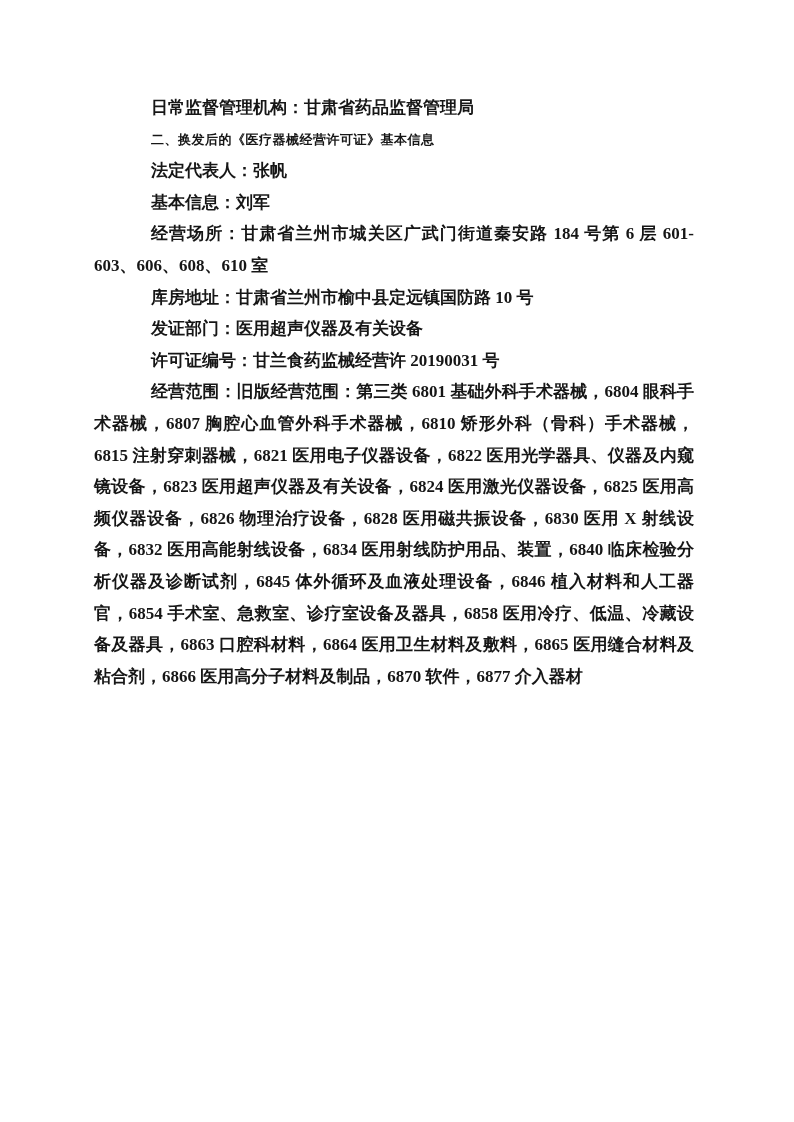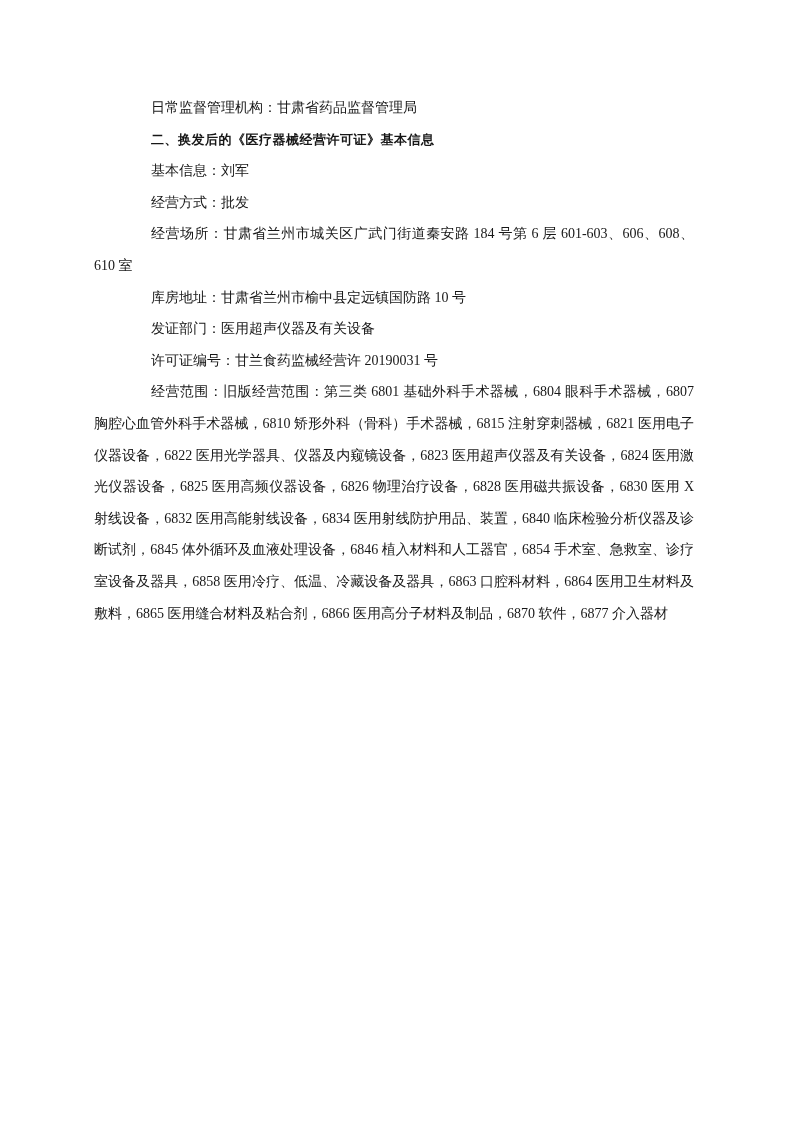--- a/index.html
+++ b/index.html
@@ -17,41 +17,41 @@
     width: 794px;
     height: 1122px;
     padding: 92px 100px 0 94px;
     background: #ffffff;
     color: #161616;
     font-family: "Liberation Serif", "DejaVu Serif", serif;
     overflow: hidden;
   }
   .para {
     margin: 0;
-    font-size: 14px;
-    font-weight: normal;
+    font-size: 17px;
+    font-weight: bold;
     line-height: 31.6px;
     text-align: justify;
     text-indent: 57px;
     word-break: normal;
     overflow-wrap: break-word;
   }
   .para.heading {
     font-weight: bold;
     font-family: "Liberation Sans", "DejaVu Sans", sans-serif;
     font-size: 13px;
     letter-spacing: 0.5px;
   }
 </style>
 </head>
 <body>
 
 <div class="page">
   <p class="para">日常监督管理机构：甘肃省药品监督管理局</p>
   <p class="para heading">二、换发后的《医疗器械经营许可证》基本信息</p>
+  <p class="para">法定代表人：张帆</p>
   <p class="para">基本信息：刘军</p>
-  <p class="para">经营方式：批发</p>
   <p class="para">经营场所：甘肃省兰州市城关区广武门街道秦安路 184 号第 6 层 601-603、606、608、610 室</p>
   <p class="para">库房地址：甘肃省兰州市榆中县定远镇国防路 10 号</p>
   <p class="para">发证部门：医用超声仪器及有关设备</p>
   <p class="para">许可证编号：甘兰食药监械经营许 20190031 号</p>
   <p class="para">经营范围：旧版经营范围：第三类 6801 基础外科手术器械，6804 眼科手术器械，6807 胸腔心血管外科手术器械，6810 矫形外科（骨科）手术器械，6815 注射穿刺器械，6821 医用电子仪器设备，6822 医用光学器具、仪器及内窥镜设备，6823 医用超声仪器及有关设备，6824 医用激光仪器设备，6825 医用高频仪器设备，6826 物理治疗设备，6828 医用磁共振设备，6830 医用 X 射线设备，6832 医用高能射线设备，6834 医用射线防护用品、装置，6840 临床检验分析仪器及诊断试剂，6845 体外循环及血液处理设备，6846 植入材料和人工器官，6854 手术室、急救室、诊疗室设备及器具，6858 医用冷疗、低温、冷藏设备及器具，6863 口腔科材料，6864 医用卫生材料及敷料，6865 医用缝合材料及粘合剂，6866 医用高分子材料及制品，6870 软件，6877 介入器材</p>
 </div>
 
 </body></html>

